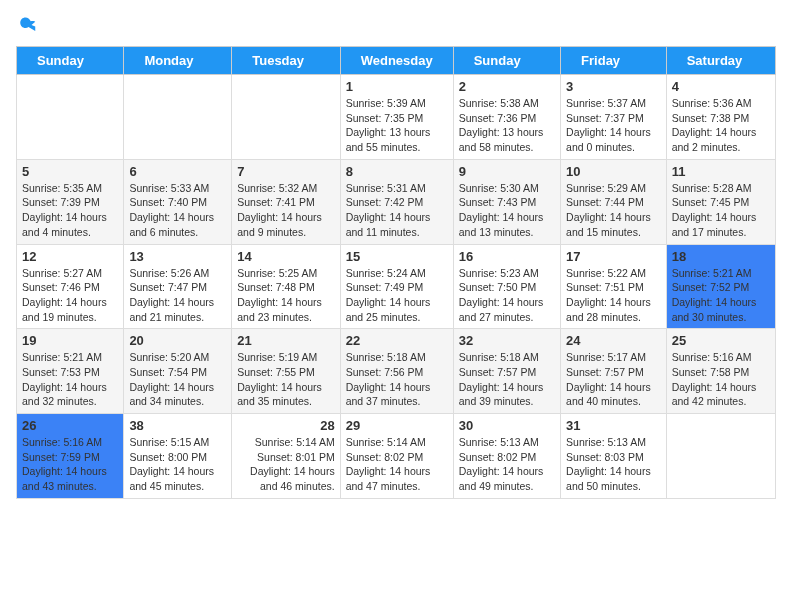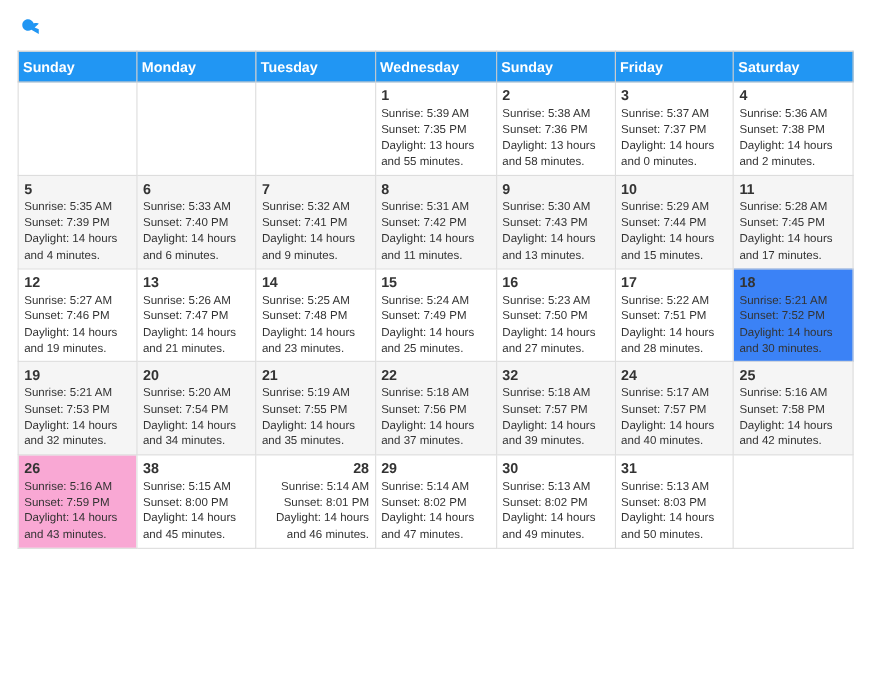--- a/index.html
+++ b/index.html
@@ -51,21 +51,21 @@
     }
     .calendar {
       width: 100%;
       border-collapse: collapse;
     }
     .calendar th {
       background-color: #2196F3;
       color: #fff;
       font-size: 13px;
       font-weight: bold;
-      padding: 6px 4px;
+      padding: 6px 20px;
       text-align: left;
       border: 1px solid #ccc;
     }
     .calendar td {
       border: 1px solid #ddd;
       vertical-align: top;
       padding: 4px 5px;
       width: 113px;
       min-height: 80px;
       background: #fff;
@@ -226,21 +226,21 @@
         <td style="background: rgb(245, 245, 245);">
           <div class="day-num">24</div>
           <div class="day-info">Sunrise: 5:17 AM<br>Sunset: 7:57 PM<br>Daylight: 14 hours and 40 minutes.</div>
         </td>
         <td style="background: rgb(245, 245, 245);">
           <div class="day-num">25</div>
           <div class="day-info">Sunrise: 5:16 AM<br>Sunset: 7:58 PM<br>Daylight: 14 hours and 42 minutes.</div>
         </td>
       </tr>
       <tr>
-        <td style="background: #f9a8d4;">
+        <td style="background: #3b82f6;">
           <div class="day-num">26</div>
           <div class="day-info">Sunrise: 5:16 AM<br>Sunset: 7:59 PM<br>Daylight: 14 hours and 43 minutes.</div>
         </td>
         <td style="background: rgb(255, 255, 255);">
           <div class="day-num">38</div>
           <div class="day-info">Sunrise: 5:15 AM<br>Sunset: 8:00 PM<br>Daylight: 14 hours and 45 minutes.</div>
         </td>
         <td style="background: rgb(255, 255, 255); text-align: right;">
           <div class="day-num">28</div>
           <div class="day-info">Sunrise: 5:14 AM<br>Sunset: 8:01 PM<br>Daylight: 14 hours and 46 minutes.</div>

